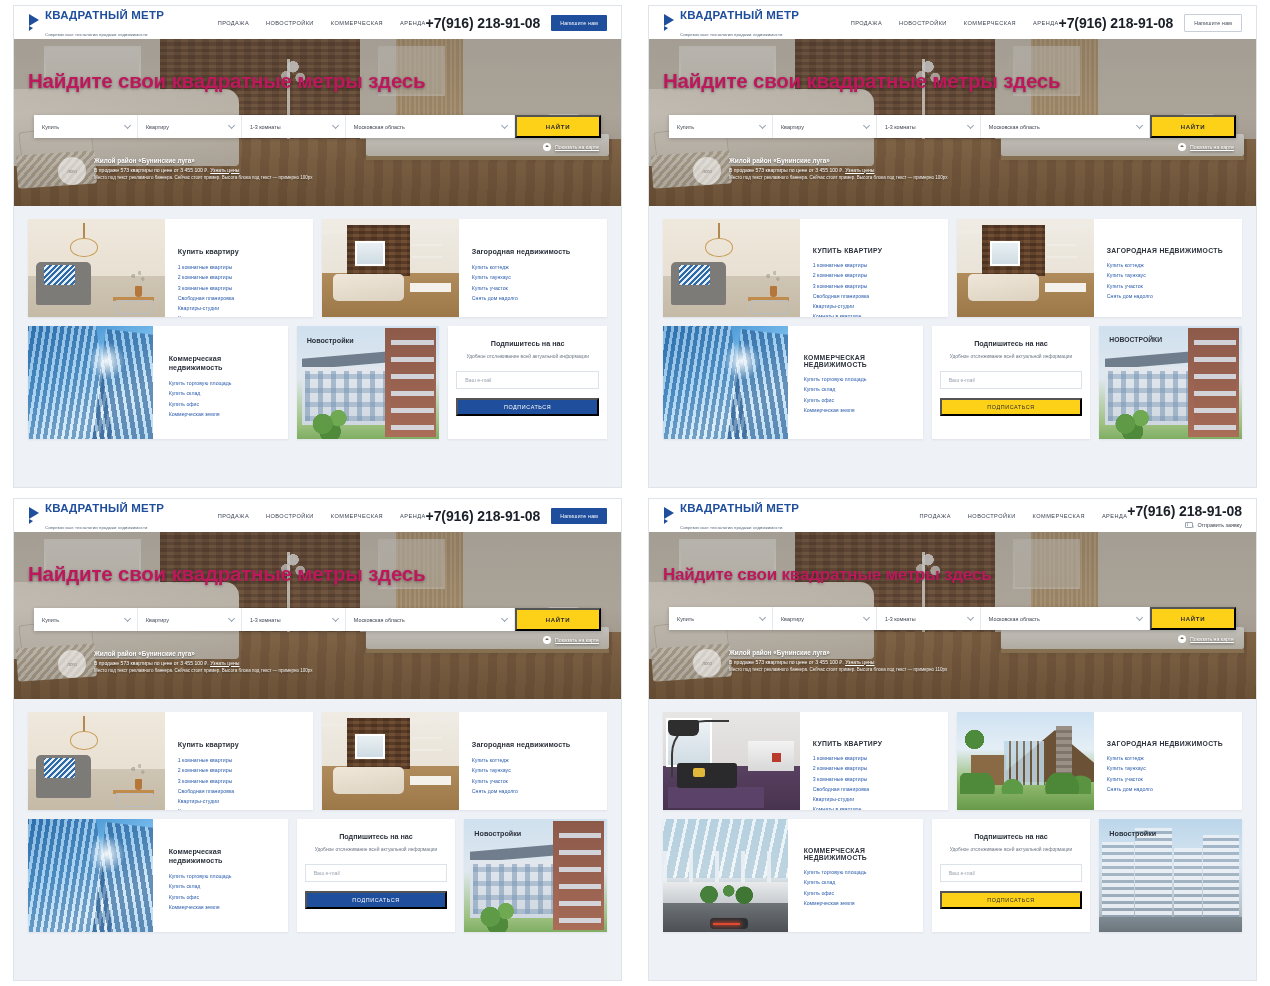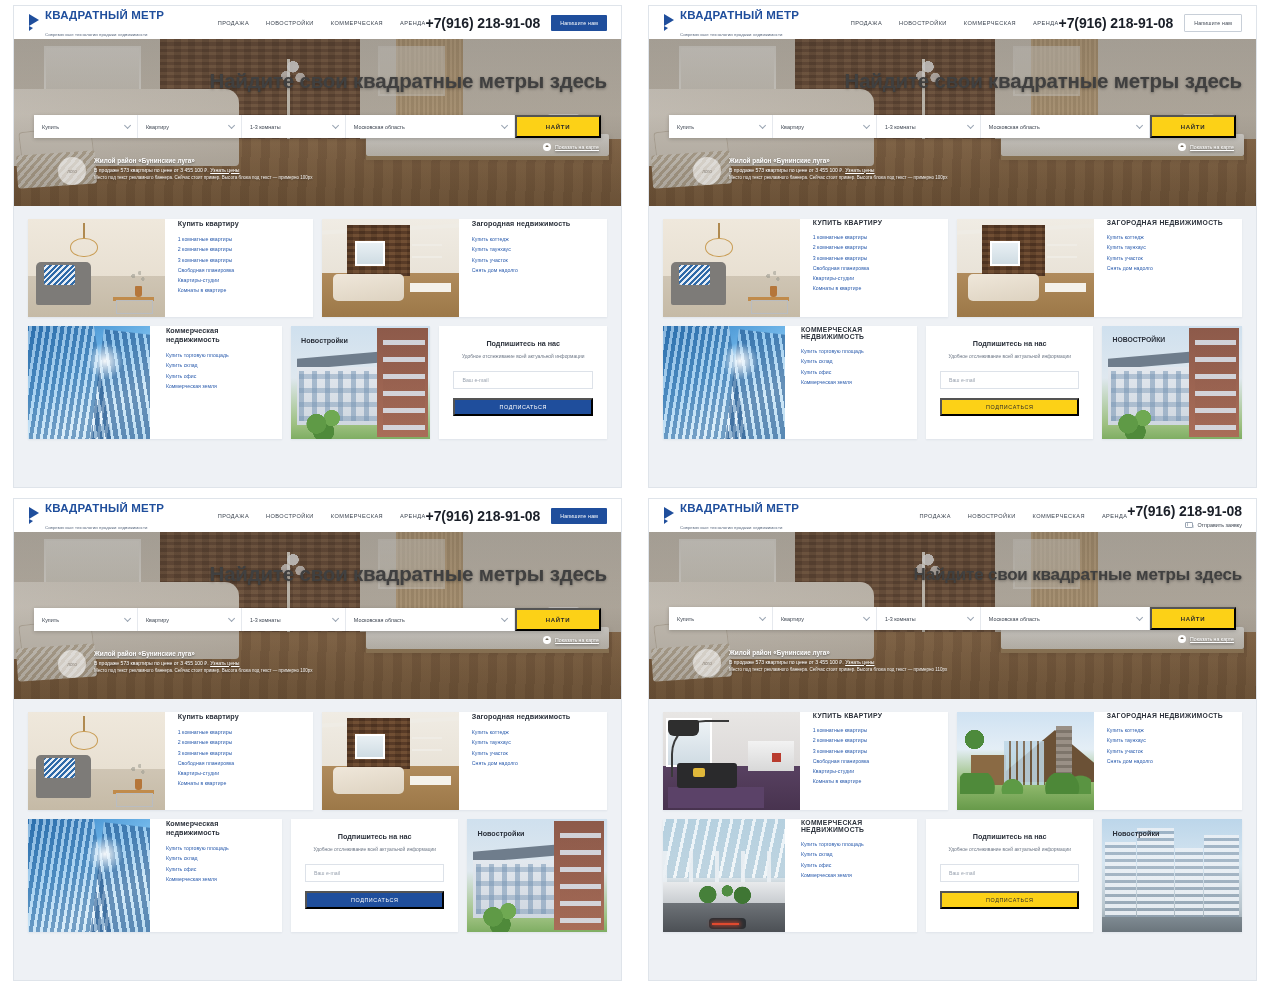--- a/index.html
+++ b/index.html
@@ -181,22 +181,22 @@
     background: linear-gradient(180deg, rgba(40,35,30,.30) 0%, rgba(40,35,30,.22) 45%, rgba(40,35,30,.34) 100%);
   }
   .hero-inner {
     position: relative; z-index: 2;
     padding: 0 14px;
     height: 100%;
     display: flex; flex-direction: column;
   }
   .hero-title {
     margin-top: 30px;
-    text-align: right;
-    color: #404040;
+    text-align: left;
+    color: #be185d;
     font-size: 20.5px;
     font-weight: bold;
     letter-spacing: -0.2px;
     text-shadow: 0 1px 3px rgba(0,0,0,.35);
   }
   .hero-title.v4 { font-size: 17px; margin-top: 33px; }
 
   .searchbar {
     margin-top: 22px;
     display: flex;
@@ -283,21 +283,21 @@
     box-shadow: 0 1px 2px rgba(30,50,80,.07);
   }
   .card.r1 { flex: 1 1 0; height: 98px; }
   .card.big { flex: 1.82 1 0; height: 113px; }
   .card.small { flex: 1 1 0; height: 113px; }
 
   .card-img { flex: 0 0 48%; position: relative; overflow: hidden; }
   .card.small .card-img { flex: 0 0 100%; }
   .card-body {
     flex: 1 1 auto;
-    padding: 0 11px 10px 13px;
+    padding: 28px 11px 10px 13px;
     display: flex; flex-direction: column;
   }
   .card.big .card-body { padding-left: 16px; }
   .card-h {
     font-size: 7.2px; font-weight: bold; color: #2b313b;
     margin-bottom: 8px; letter-spacing: 0.1px;
   }
   .card-h.upper { text-transform: uppercase; font-size: 6.8px; letter-spacing: 0.3px; }
   .card-links { display: flex; flex-direction: column; gap: 4.3px; }
   .card-links a {
@@ -310,21 +310,21 @@
     font-size: 7.2px; font-weight: bold; color: #2b313b;
     z-index: 3;
   }
   .img-title.upper { text-transform: uppercase; font-size: 6.8px; }
 
   
   .card.sub {
     flex: 1 1 0; height: 113px;
     flex-direction: column;
     align-items: stretch;
-    padding: 13px 14px;
+    padding: 13px 8px;
   }
   .sub-h {
     font-size: 7.2px; font-weight: bold; color: #2b313b;
     text-align: center;
   }
   .sub-p {
     font-size: 4.9px; color: #6d7786; text-align: center;
     margin-top: 5px; line-height: 1.45;
   }
   .sub-input {

